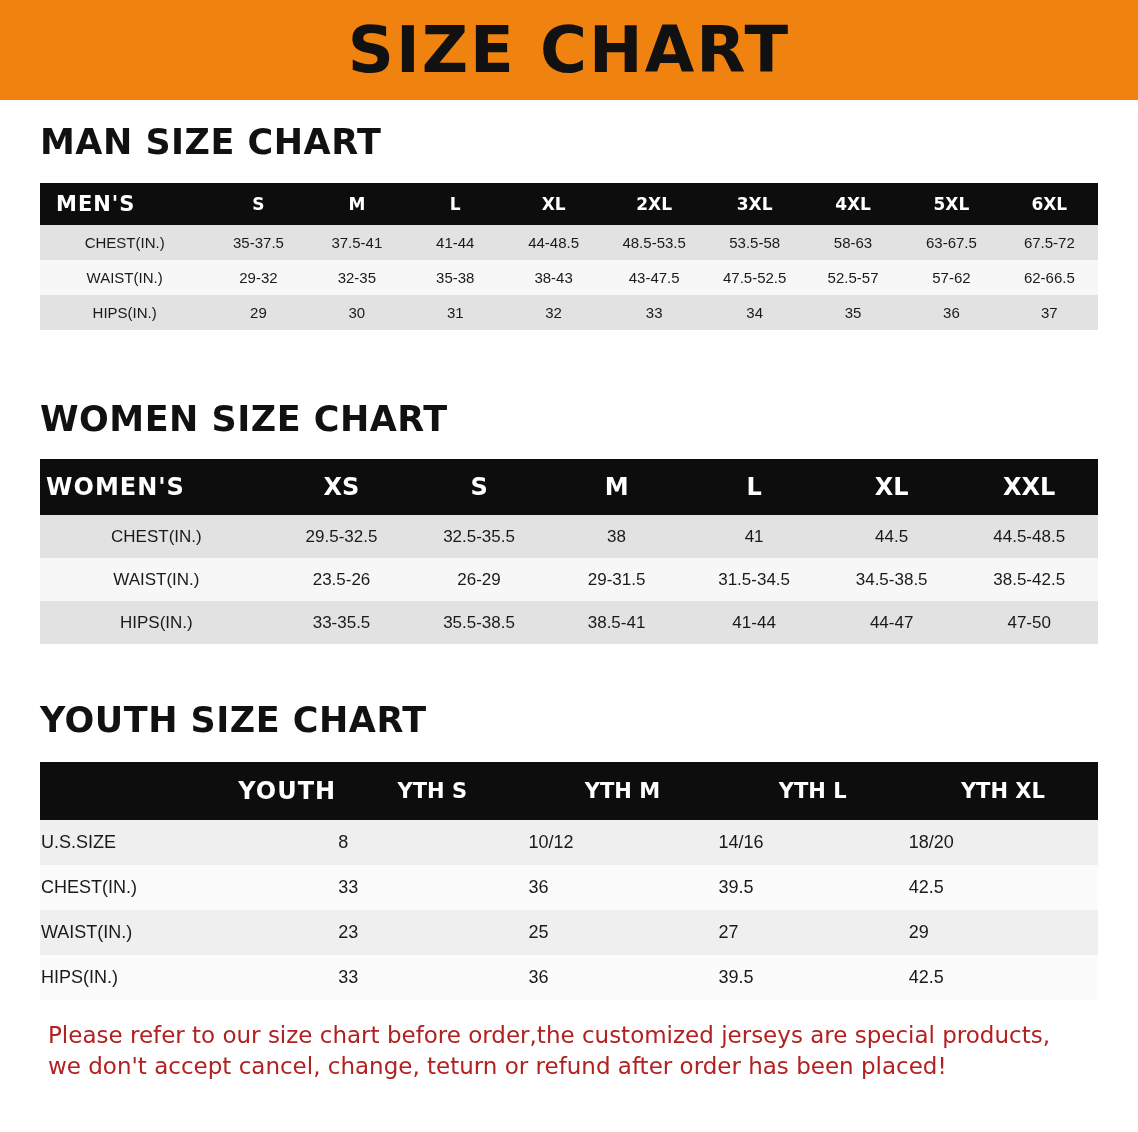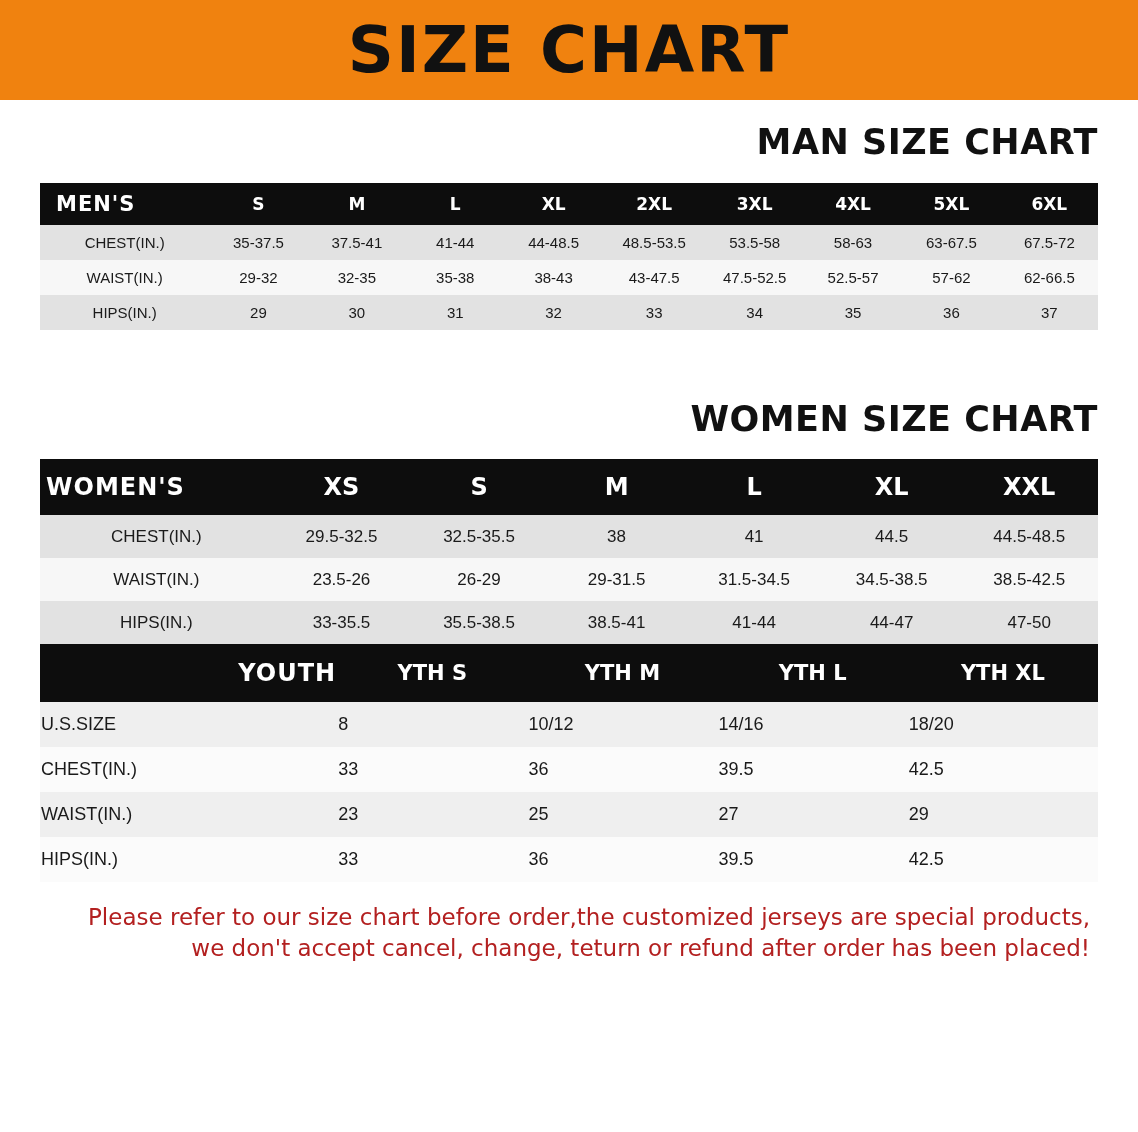--- a/index.html
+++ b/index.html
@@ -31,21 +31,21 @@
     color: #111;
     line-height: 1;
     text-align: center;
   }
 
   .page {
     padding: 0 40px;
   }
 
   .section-title {
-    text-align: right;
+    text-align: left;
     font-family: "DejaVu Sans", sans-serif;
     font-weight: bold;
     font-size: 35px;
     letter-spacing: 0.5px;
     color: #111;
   }
   .section-title.men   { margin: 22px 0 18px 0; }
   .section-title.women { margin: 69px 0 20px 0; }
   .section-title.youth { margin: 56px 0 22px 0; }
 
@@ -137,21 +137,21 @@
   }
   .tbl-youth tbody tr:nth-child(odd) td  { background: #efefef; }
   .tbl-youth tbody tr:nth-child(even) td { background: #fbfbfb; }
 
   .note {
     margin: 20px 8px 0 8px;
     color: #b32020;
     font-family: "DejaVu Sans", sans-serif;
     font-size: 23px;
     line-height: 1.35;
-    text-align: right;
+    text-align: left;
   }
   .note div { white-space: nowrap; }
 </style>
 </head>
 <body>
 
 <div class="banner">
   <div class="banner-title">SIZE CHART</div>
 </div>
 
@@ -271,20 +271,21 @@
         <td>33-35.5</td>
         <td>35.5-38.5</td>
         <td>38.5-41</td>
         <td>41-44</td>
         <td>44-47</td>
         <td>47-50</td>
       </tr>
     </tbody>
   </table>
 
+  <div class="section-title youth">YOUTH SIZE CHART</div>
   <table class="tbl-youth">
     <colgroup>
       <col style="width:25%">
         <col style="width:16%">
         <col style="width:16%">
         <col style="width:16%">
         <col style="width:16%">
     </colgroup>
     <thead>
       <tr>

